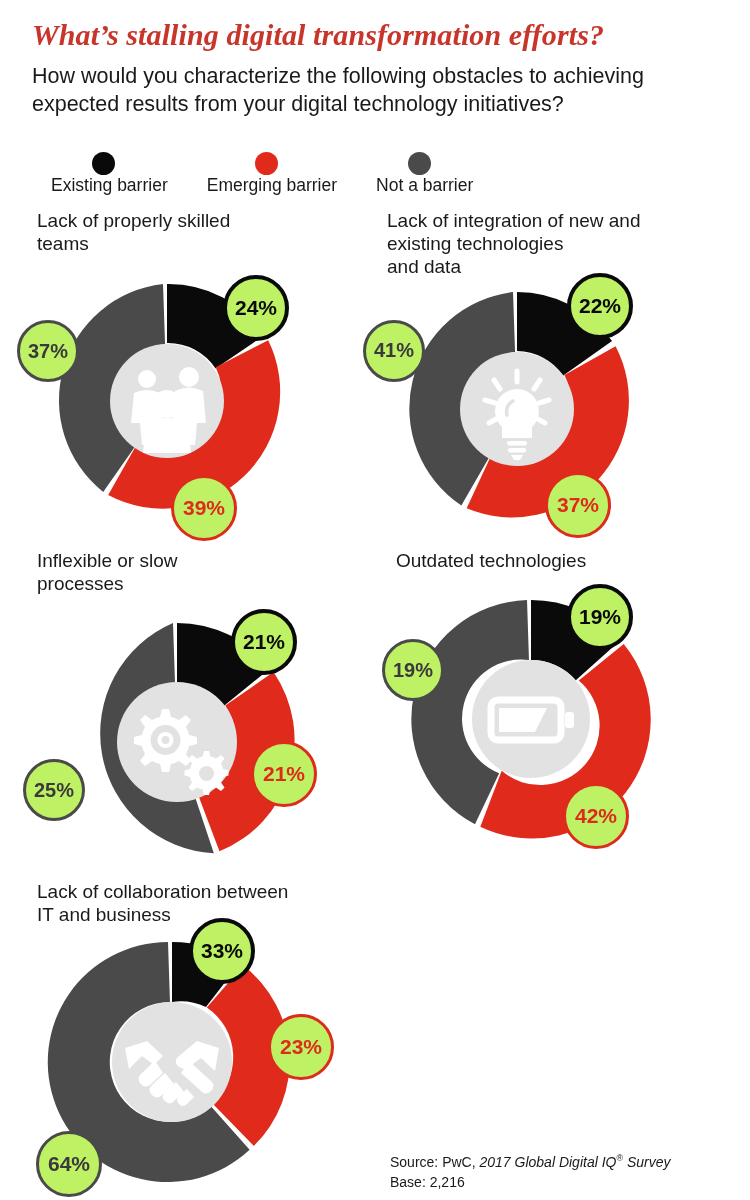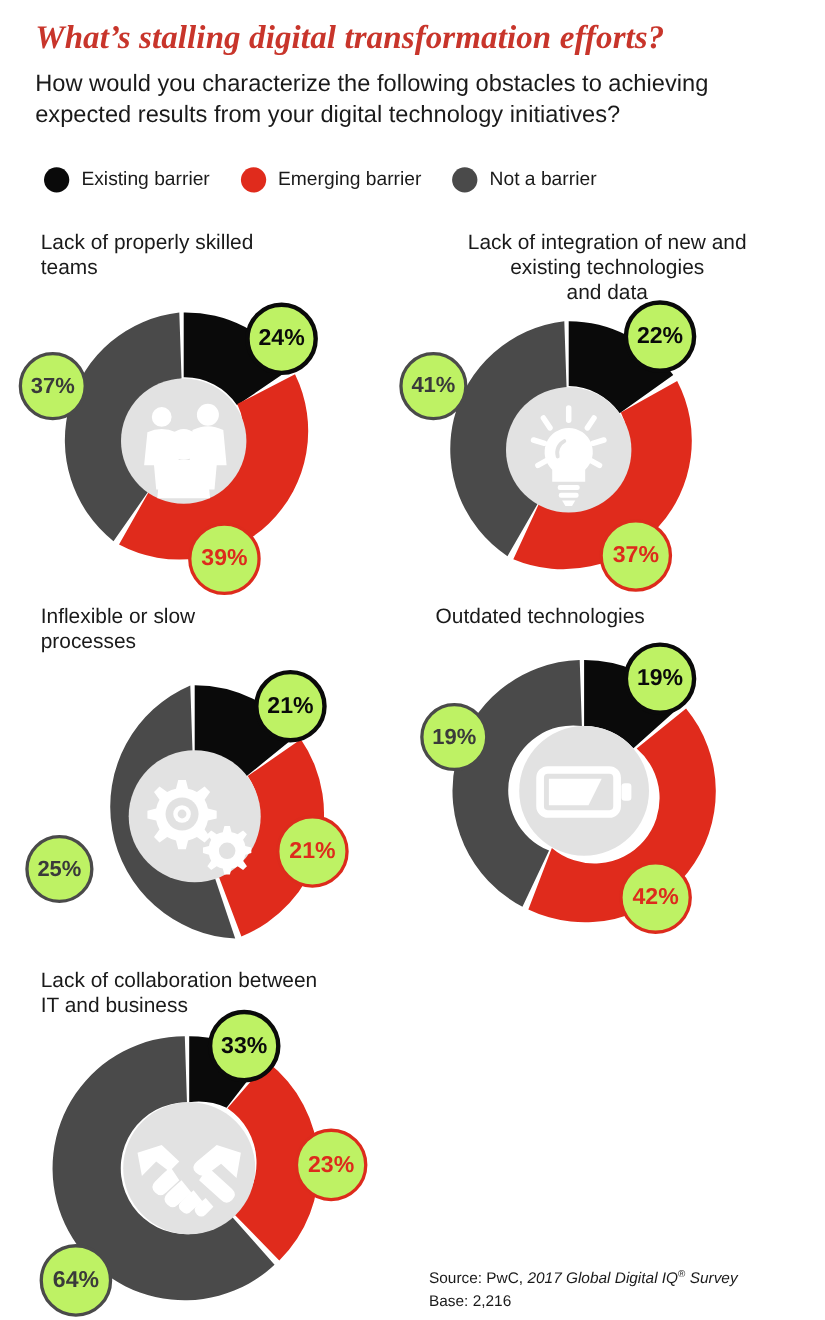--- a/index.html
+++ b/index.html
@@ -46,22 +46,23 @@
   .legend {
     position: absolute;
     left: 40px;
     top: 152px;
     display: flex;
     align-items: center;
     gap: 0;
   }
   .legend-item {
     display: flex;
-    align-items: flex-start;
+    align-items: center;
     margin-right: 28px;
+    flex-direction: column;
   }
   .legend-dot {
     width: 23px;
     height: 23px;
     border-radius: 50%;
     display: inline-block;
     flex: 0 0 auto;
   }
   .legend-label {
     font-size: 17.5px;
@@ -163,21 +164,21 @@
     </div>
     <div class="bubble bubble-red" style="width:66px;height:66px;font-size:21px;left:134px;top:204px;">
       <span>39%</span>
     </div>
     <div class="bubble bubble-gray" style="width:62px;height:62px;font-size:20px;left:-20px;top:49px;">
       <span>37%</span>
     </div>
   </div>
 </div>
 
-<div class="chart-block" style="left:387px; top:209px; width:330px;text-align:center;">
+<div class="chart-block" style="left:387px; top:209px; width:330px;">
   <p class="chart-title">Lack of integration of new and
 existing technologies
 and data</p>
   <div class="donut-wrap" style="margin-top:0px; width:260px; height:260px;">
     <svg class="donut-svg" width="260" height="260" viewBox="0 0 260 260">
       <g>
         <path fill="#0a0a0a" d="M 130 13 A 117 117 0 0 1 225.05 61.95 L 176.28 96.62 A 57 57 0 0 0 130 72 Z"></path>
         <path fill="#e02b1c" d="M 228.60 67.26 A 117 117 0 0 1 79.64 229.36 L 104.84 174.89 A 57 57 0 0 0 177.40 96.00 Z"></path>
         <path fill="#4a4a4a" d="M 74.33 226.60 A 117 117 0 0 1 126.00 13.07 L 128.05 73.03 A 57 57 0 0 0 102.89 177.03 Z"></path>
       </g>
@@ -288,21 +289,21 @@
         <path d="M118 131 q-8 7 -14 13 q-5 5 0 10 q5 5 10 0 l12 -11 Z"></path>
         <path d="M128 143 q-8 7 -13 12 q-5 5 0 10 q5 5 10 0 l12 -11 Z"></path>
         <path d="M139 152 q-7 6 -11 10 q-5 5 0 9 q5 5 9 0 l10 -9 Z"></path>
         <path d="M150 159 q-5 4 -8 7 q-4 4 0 8 q4 4 8 0 l7 -7 Z"></path>
         <path d="M152 131 l22 20 q5 5 0 10 q-5 5 -10 0 l-20 -18 Z"></path>
       </g>
     </svg>
     <div class="bubble bubble-black" style="width:66px;height:66px;font-size:21px;left:152px;top:-12px;">
       <span>33%</span>
     </div>
-    <div class="bubble bubble-red" style="width:66px;height:66px;font-size:21px;left:231px;top:96px;">
+    <div class="bubble bubble-red" style="width:66px;height:66px;font-size:21px;left:231px;top:84px;">
       <span>23%</span>
     </div>
     <div class="bubble bubble-gray" style="width:66px;height:66px;font-size:21px;left:-1px;top:201px;">
       <span>64%</span>
     </div>
   </div>
 </div>
 
 <div class="source">
   <div><span>Source: PwC, </span><em>2017 Global Digital IQ</em><sup>®</sup><em> Survey</em></div>

